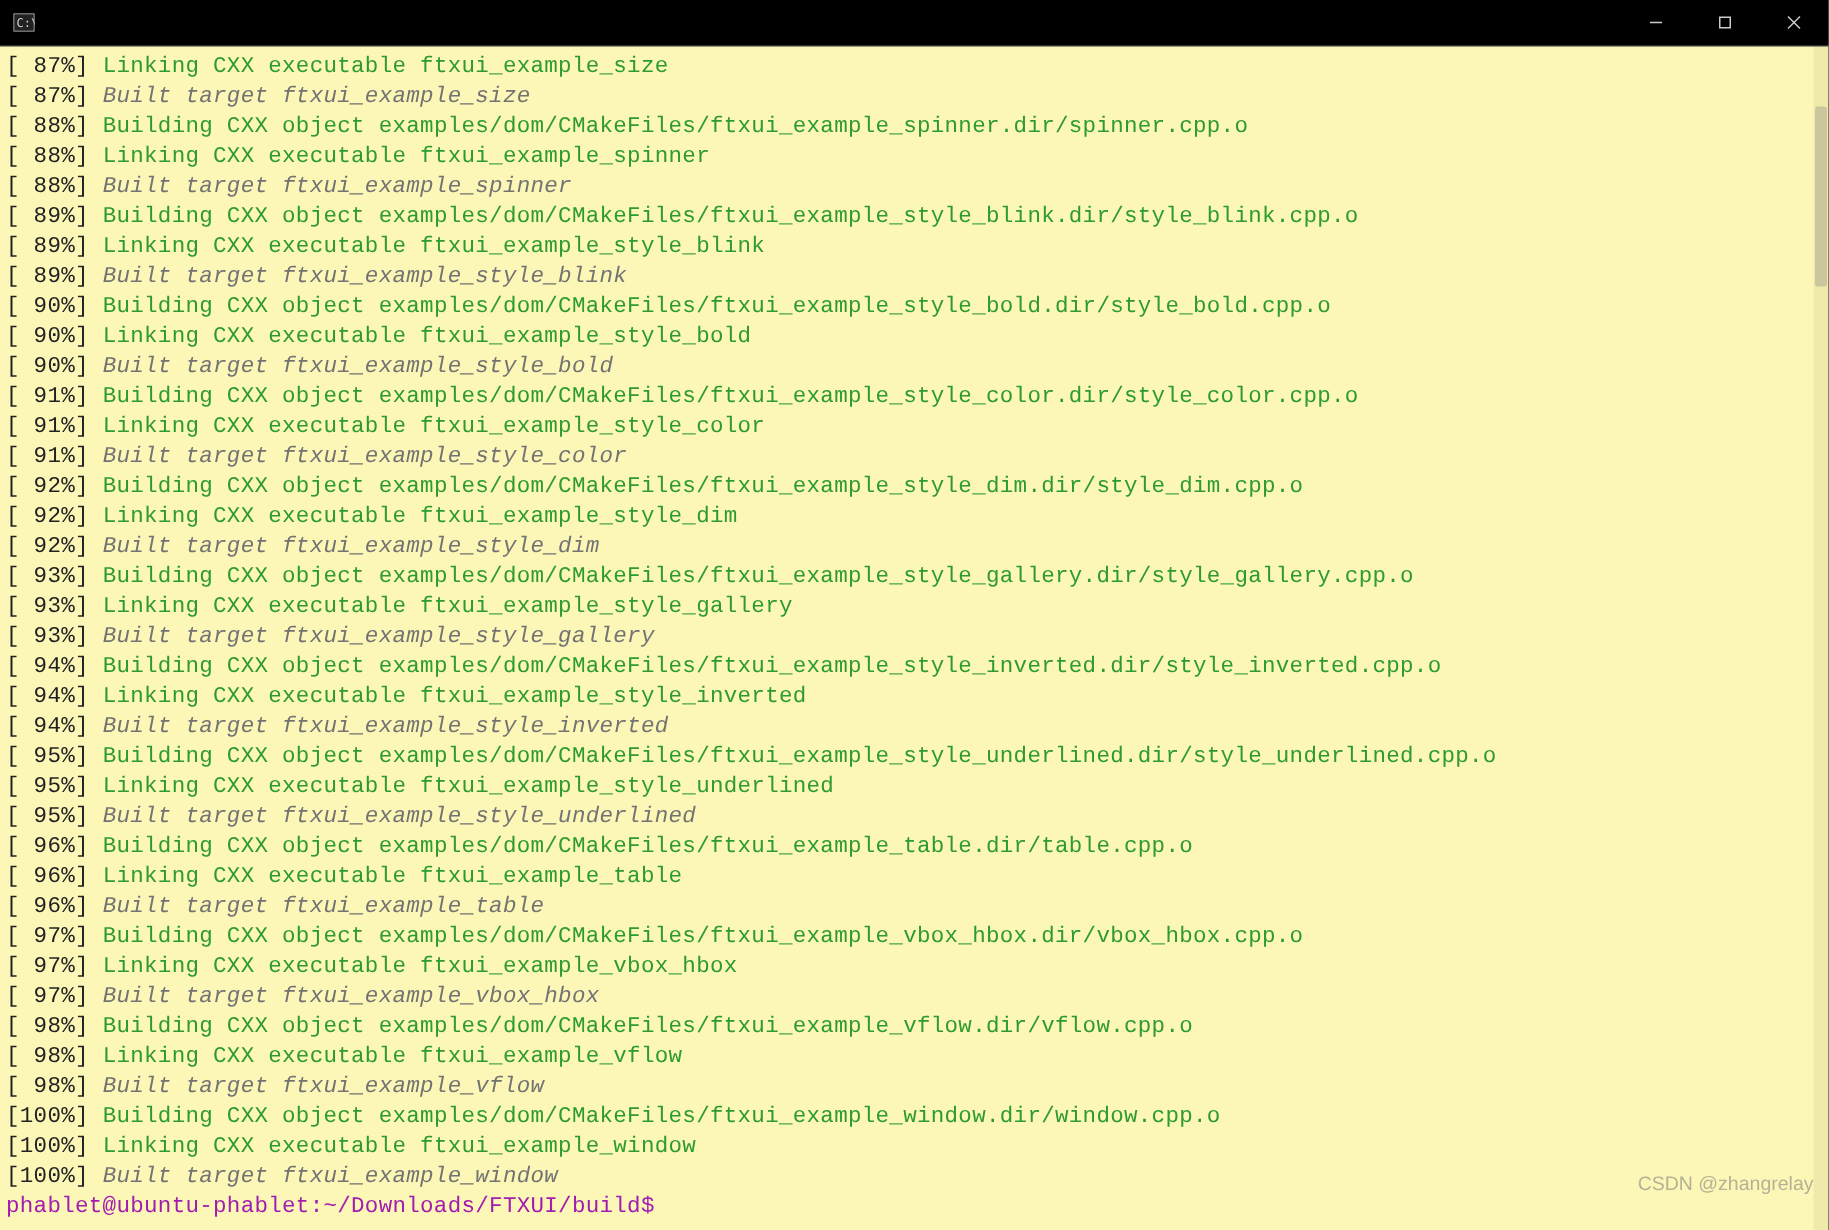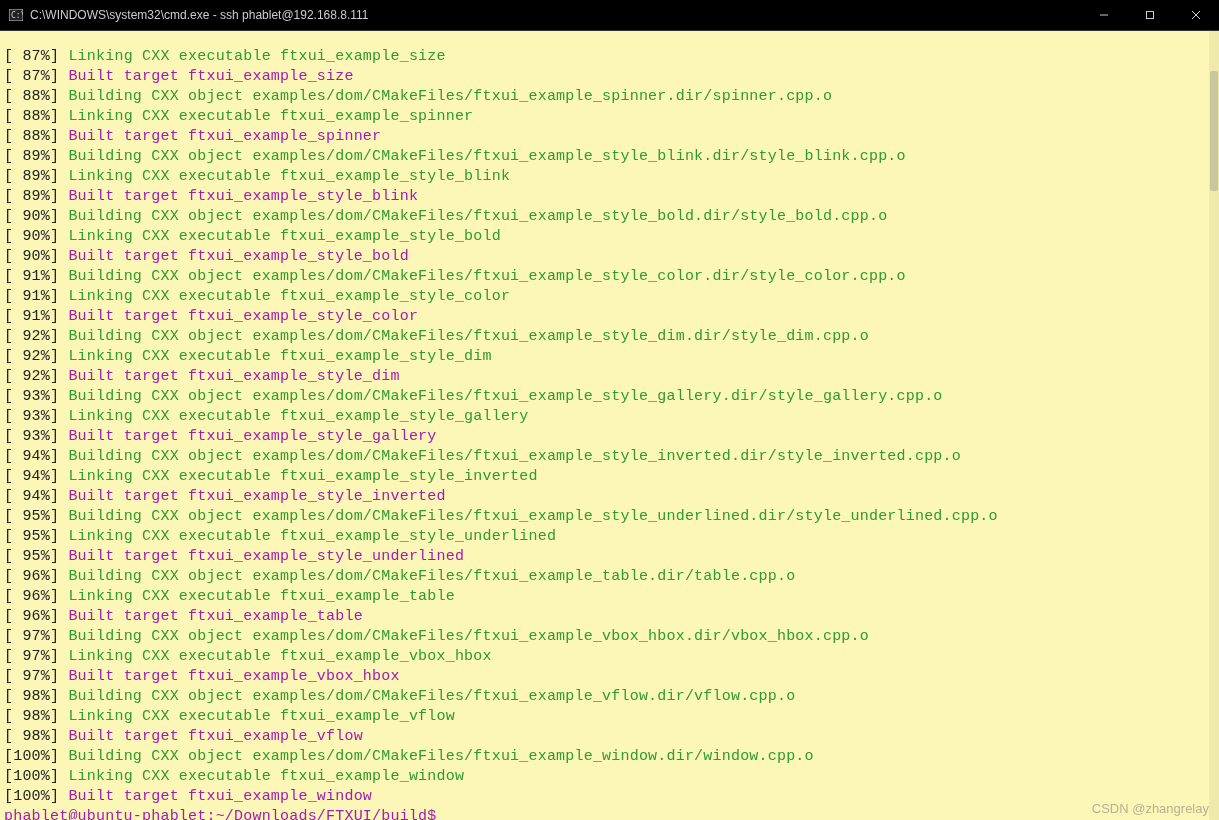--- a/index.html
+++ b/index.html
@@ -57,33 +57,33 @@
   }
   .terminal-wrap {
     flex: 1;
     position: relative;
     background: #fcf7b6;
     border-top: 1px solid #333;
   }
   .terminal {
     position: absolute;
     top: 0; left: 0; right: 10px; bottom: 0;
-    padding: 16px 0 4px 4px;
+    padding: 4px 0 4px 4px;
     font-size: 15px;
     line-height: 20px;
     white-space: pre;
     color: #222;
     overflow: hidden;
     letter-spacing: 0.2px;
   }
   .line { display: block; }
   .bracket { color: #222; }
   .pct { color: #222; }
   .msg-green { color: #2e9b2e; }
-  .msg-plain { color: #a21caf; }
+  .msg-plain { color: #737373; font-style: italic; }
   .prompt { color: #a21caf; }
   .scrollbar {
     position: absolute;
     right: 0;
     top: 0;
     width: 10px;
     height: 100%;
     background: rgba(0,0,0,0.05);
   }
   .scroll-thumb {
@@ -92,39 +92,38 @@
     top: 40px;
     width: 8px;
     height: 120px;
     background: #888;
     border-radius: 2px;
     opacity: 0.35;
   }
   .watermark {
     position: absolute;
     right: 10px;
-    bottom: 4px;
+    bottom: 24px;
     color: rgba(120,120,120,0.55);
     font-family: "Segoe UI", sans-serif;
     font-size: 13px;
     pointer-events: none;
   }
 </style>
 </head>
 <body>
 
 <div class="window">
   <div class="titlebar">
     <span class="icon">
       <svg width="14" height="12" viewBox="0 0 14 12">
         <rect x="0" y="0" width="14" height="12" fill="#222" stroke="#ccc" stroke-width="1"></rect>
         <text x="2" y="9" font-size="8" fill="#ccc" font-family="monospace">C:\</text>
       </svg>
     </span>
-    <span class="title-text">C:\WINDOWS\system32\cmd.exe - ssh  phablet@192.168.8.111</span>
     <span class="spacer"></span>
     <div class="win-controls">
       <div class="win-btn">
         <svg width="10" height="10" viewBox="0 0 10 10">
             <line x1="1" y1="5" x2="9" y2="5" stroke="#ccc" stroke-width="1"></line>
           </svg>
       </div>
       <div class="win-btn">
         <svg width="10" height="10" viewBox="0 0 10 10">
             <rect x="1.5" y="1.5" width="7" height="7" fill="none" stroke="#ccc" stroke-width="1"></rect>

